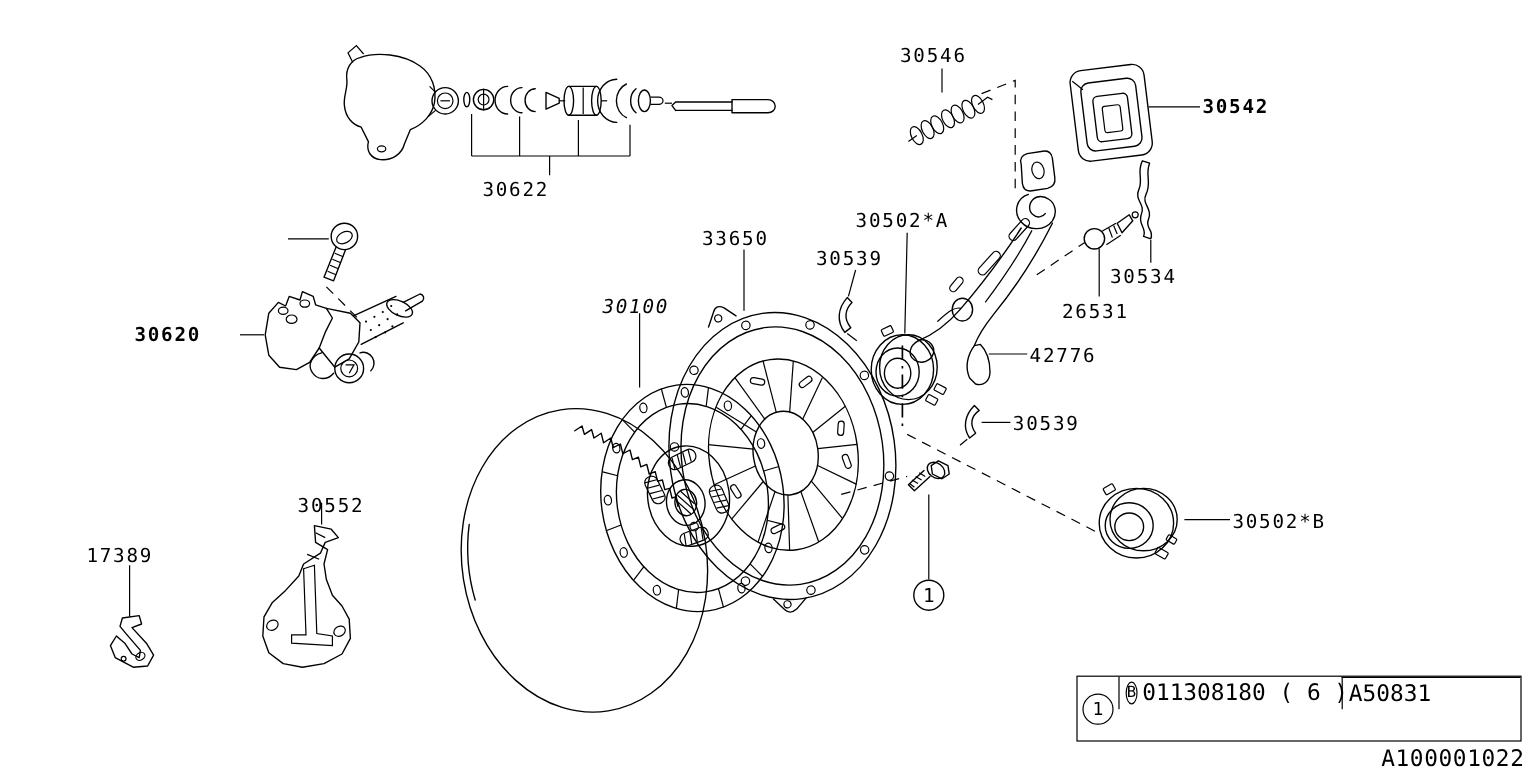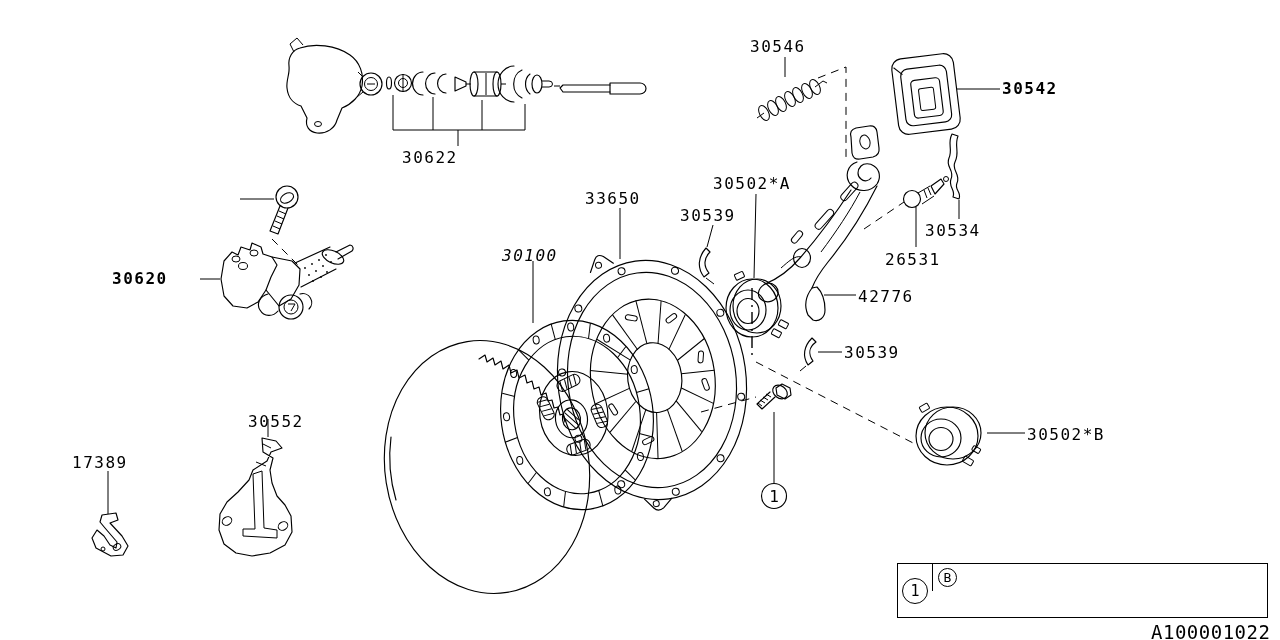--- a/index.html
+++ b/index.html
@@ -399,17 +399,18 @@
   <div class="lbl" style="left:502px;top:246px;font-style:italic;">30100</div>
   <div class="lbl" style="left:844px;top:343px;">30539</div>
   <div class="lbl" style="left:248px;top:400px;margin-top:12px;">30552</div>
   <div class="lbl" style="left:72px;top:453px;">17389</div>
   <div class="lbl" style="left:1027px;top:425px;">30502*B</div>
 
   <div id="ref-table">
     <div class="callout-cell">
       <span class="circ-lg">1</span>
     </div>
-    <div class="cell"><span class="circ">B</span></div>
+    <div class="cell"><span class="circ">B</span><span>011308180 ( 6 )</span></div>
+    <div class="cell r2"><span>A50831</span></div>
   </div>
 
   <div id="diagram-code">A100001022</div>
 </div>
 
 </body></html>

